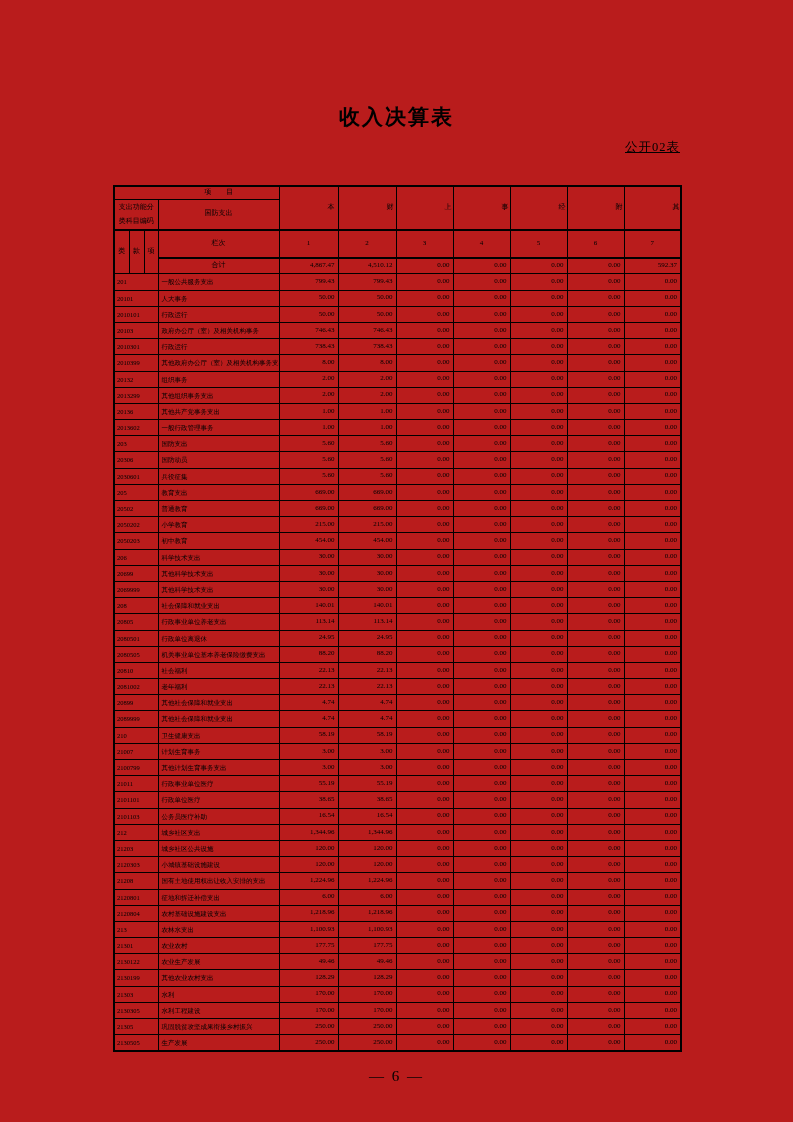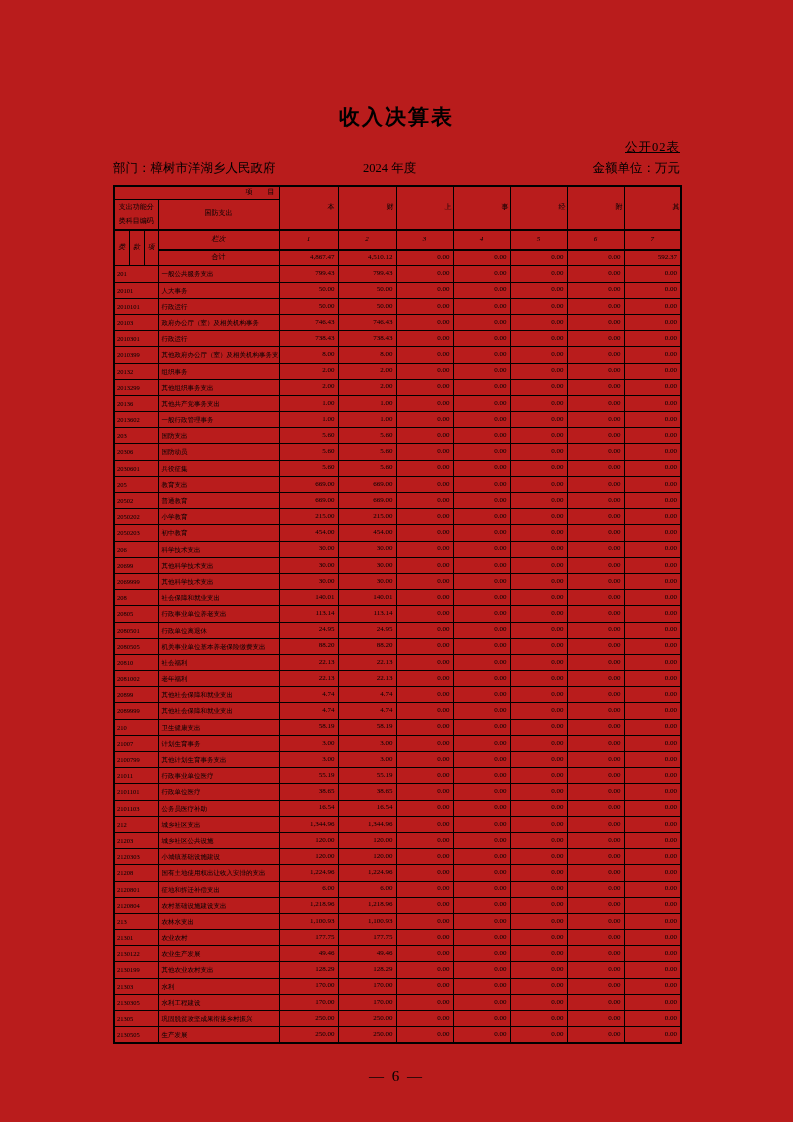--- a/index.html
+++ b/index.html
@@ -23,27 +23,27 @@
   }
   .meta-row .mid { position:absolute; left:250px; }
   table.tbl {
     position:absolute; top:185px; left:113px; width:567px;
     border-collapse:collapse; border:2px solid #000; table-layout:fixed;
   }
   .tbl td {
     border:1px solid #000; padding:0; overflow:hidden; white-space:nowrap;
     font-size:7px; line-height:1.1; vertical-align:middle;
   }
-  .row-item td { height:13px; text-align:right; letter-spacing:4px;padding-left:48px; }
+  .row-item td { height:13px; text-align:center; letter-spacing:4px;padding-left:48px; }
   .row-main td { height:30px; }
   .hdr-col { text-align:center; border-bottom:2px solid #000 !important; }
   .code-label { text-align:center; font-size:6.5px; border-bottom:2px solid #000 !important; }
   .code-label div { padding:4px 0 3px 0; }
   .name-label { text-align:center; border-bottom:2px solid #000 !important; }
-  .row-lanci td { height:20px; text-align:center;font-style:italic; }
+  .row-lanci td { height:28px; text-align:center; }
   .row-lanci td.bb2 { border-bottom:2px solid #000; }
   .sub-code { text-align:center; }
   .row-total td { height:16px; }
   .cell-total-name { text-align:center; }
   tr.data-row { height:16.2px;padding-left:16px; }
   td.code { text-align:left; padding-left:2px; font-size:6.5px; }
   td.name { text-align:left; padding-left:3px; font-size:6.5px; }
   td.num  { text-align:right; padding-right:3px; }
   .page-number {
     position:absolute; top:1068px; left:0; width:100%;
@@ -52,25 +52,20 @@
 </style>
 </head>
 <body>
 
 <div class="page">
 
   <div class="title">收入决算表</div>
 
   <div class="meta-right">公开02表</div>
 
-  <div class="meta-row">
-    <span>部门：樟树市洋湖乡人民政府</span>
-    <span class="mid">2024 年度</span>
-    <span>金额单位：万元</span>
-  </div>
 
   <table class="tbl">
     <colgroup>
       <col style="width:15px">
         <col style="width:15px">
         <col style="width:14px">
       <col style="width:121px">
       <col style="width:59px">
         <col style="width:58px">
         <col style="width:57px">

